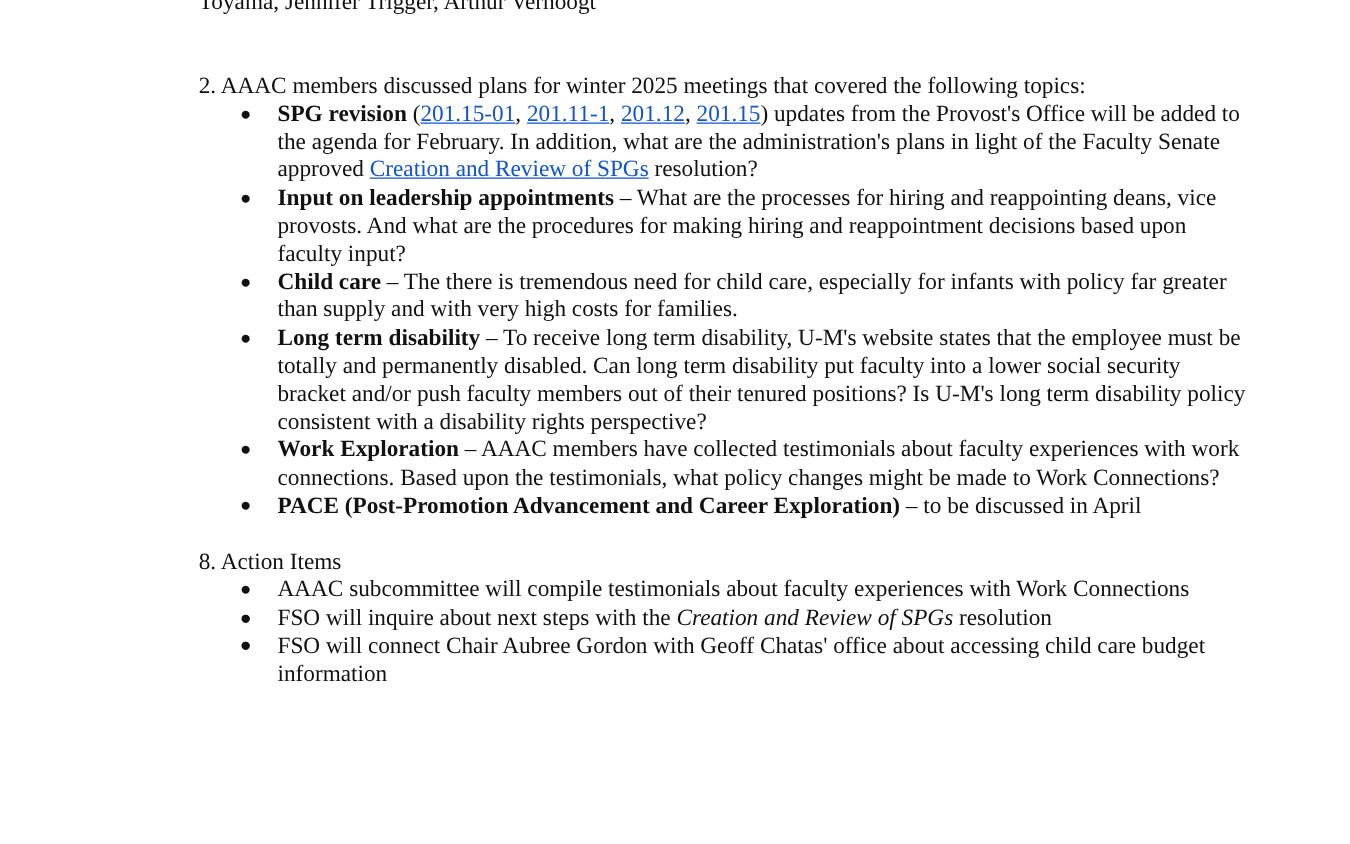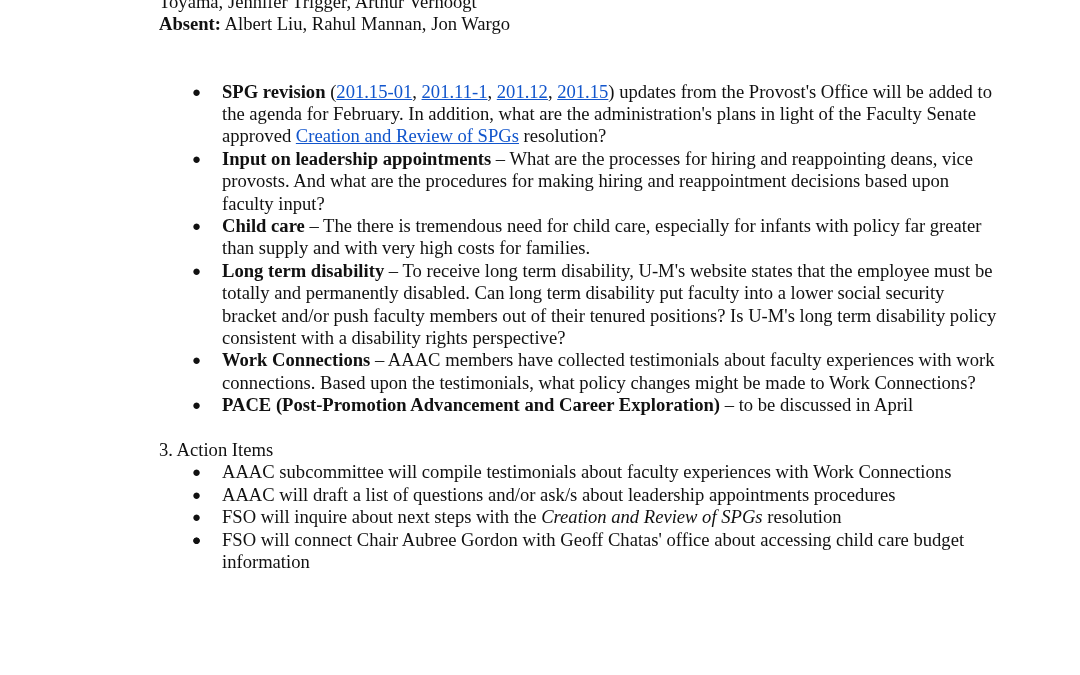--- a/index.html
+++ b/index.html
@@ -15,33 +15,33 @@
   ul { list-style: none; margin: 0; padding: 0; }
   li { position: relative; padding-left: 63px; }
   li .bullet { position: absolute; left: 33px; top: 0; font-size: 15px; }
   i { font-style: italic; }
 </style>
 </head>
 <body>
 
 <div class="page">
   <div class="line">Toyama, Jennifer Trigger, Arthur Verhoogt</div>
-  <div class="line"><b>Absent:</b><span> Albert Liu, Rahul Mannan, Jon Wargo</span></div>
   <div class="gap"></div>
   <div class="gap"></div>
+  <div class="line">2. AAAC members discussed plans for winter 2025 meetings that covered the following topics:</div>
   <ul>
     <li><span class="bullet">●</span><b>SPG revision</b><span> (</span><a>201.15-01</a><span>, </span><a>201.11-1</a><span>, </span><a>201.12</a><span>, </span><a>201.15</a><span>) updates from the Provost's Office will be added to the agenda for February. In addition, what are the administration's plans in light of the Faculty Senate approved </span><a>Creation and Review of SPGs</a><span> resolution?</span></li>
     <li><span class="bullet">●</span><b>Input on leadership appointments</b><span> – What are the processes for hiring and reappointing deans, vice provosts. And what are the procedures for making hiring and reappointment decisions based upon faculty input?</span></li>
     <li><span class="bullet">●</span><b>Child care</b><span> – The there is tremendous need for child care, especially for infants with policy far greater than supply and with very high costs for families.</span></li>
     <li><span class="bullet">●</span><b>Long term disability</b><span> – To receive long term disability, U-M's website states that the employee must be totally and permanently disabled. Can long term disability put faculty into a lower social security bracket and/or push faculty members out of their tenured positions? Is U-M's long term disability policy consistent with a disability rights perspective?</span></li>
-    <li><span class="bullet">●</span><b>Work Connections</b><span> – AAAC members have collected testimonials about faculty experiences with work connections. Based upon the testimonials, what policy changes might be made to Work Connections?</span></li>
+    <li><span class="bullet">●</span><b>Work Exploration</b><span> – AAAC members have collected testimonials about faculty experiences with work connections. Based upon the testimonials, what policy changes might be made to Work Connections?</span></li>
     <li><span class="bullet">●</span><b>PACE (Post-Promotion Advancement and Career Exploration)</b><span> – to be discussed in April</span></li>
   </ul>
   <div class="gap"></div>
-  <div class="line">3. Action Items</div>
+  <div class="line">8. Action Items</div>
   <ul>
     <li><span class="bullet">●</span><span>AAAC subcommittee will compile testimonials about faculty experiences with Work Connections</span></li>
-    <li><span class="bullet">●</span><span>AAAC will draft a list of questions and/or ask/s about leadership appointments procedures</span></li>
+    <li><span class="bullet">●</span></li>
     <li><span class="bullet">●</span><span>FSO will inquire about next steps with the </span><i>Creation and Review of SPGs</i><span> resolution</span></li>
     <li><span class="bullet">●</span></li>
     <li><span class="bullet">●</span><span>FSO will connect Chair Aubree Gordon with Geoff Chatas' office about accessing child care budget information</span></li>
   </ul>
 </div>
 
 </body></html>

